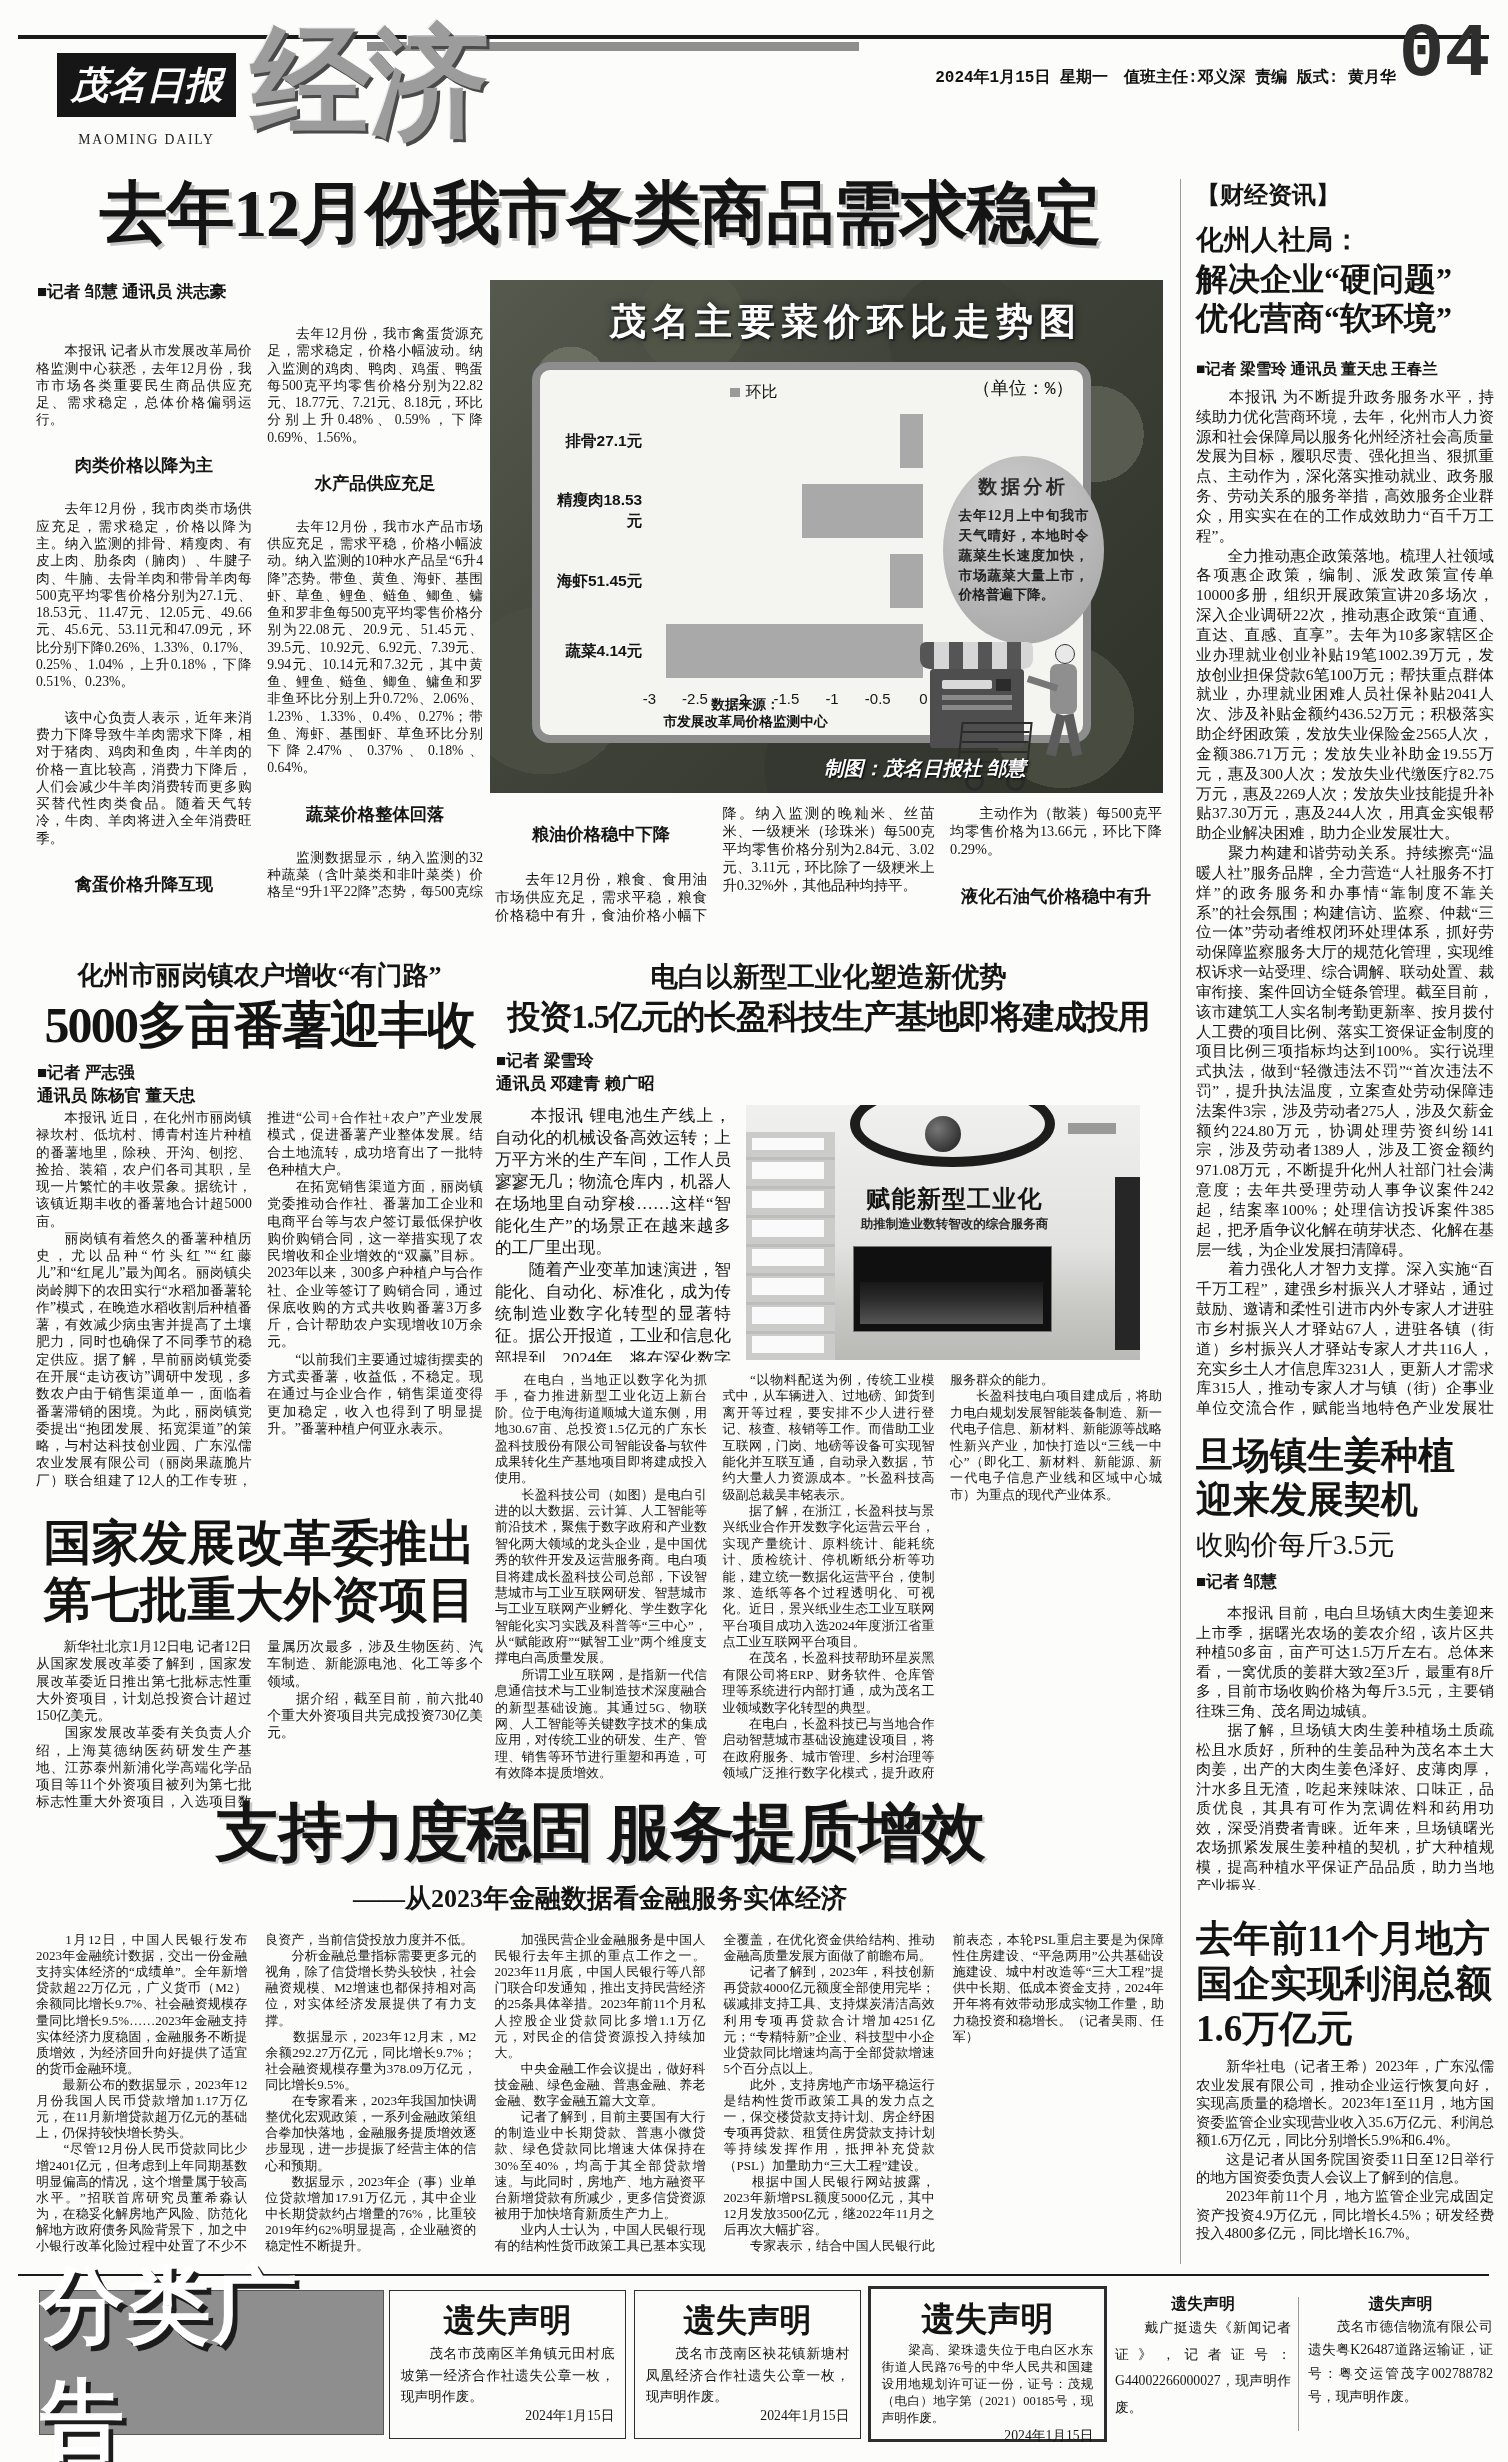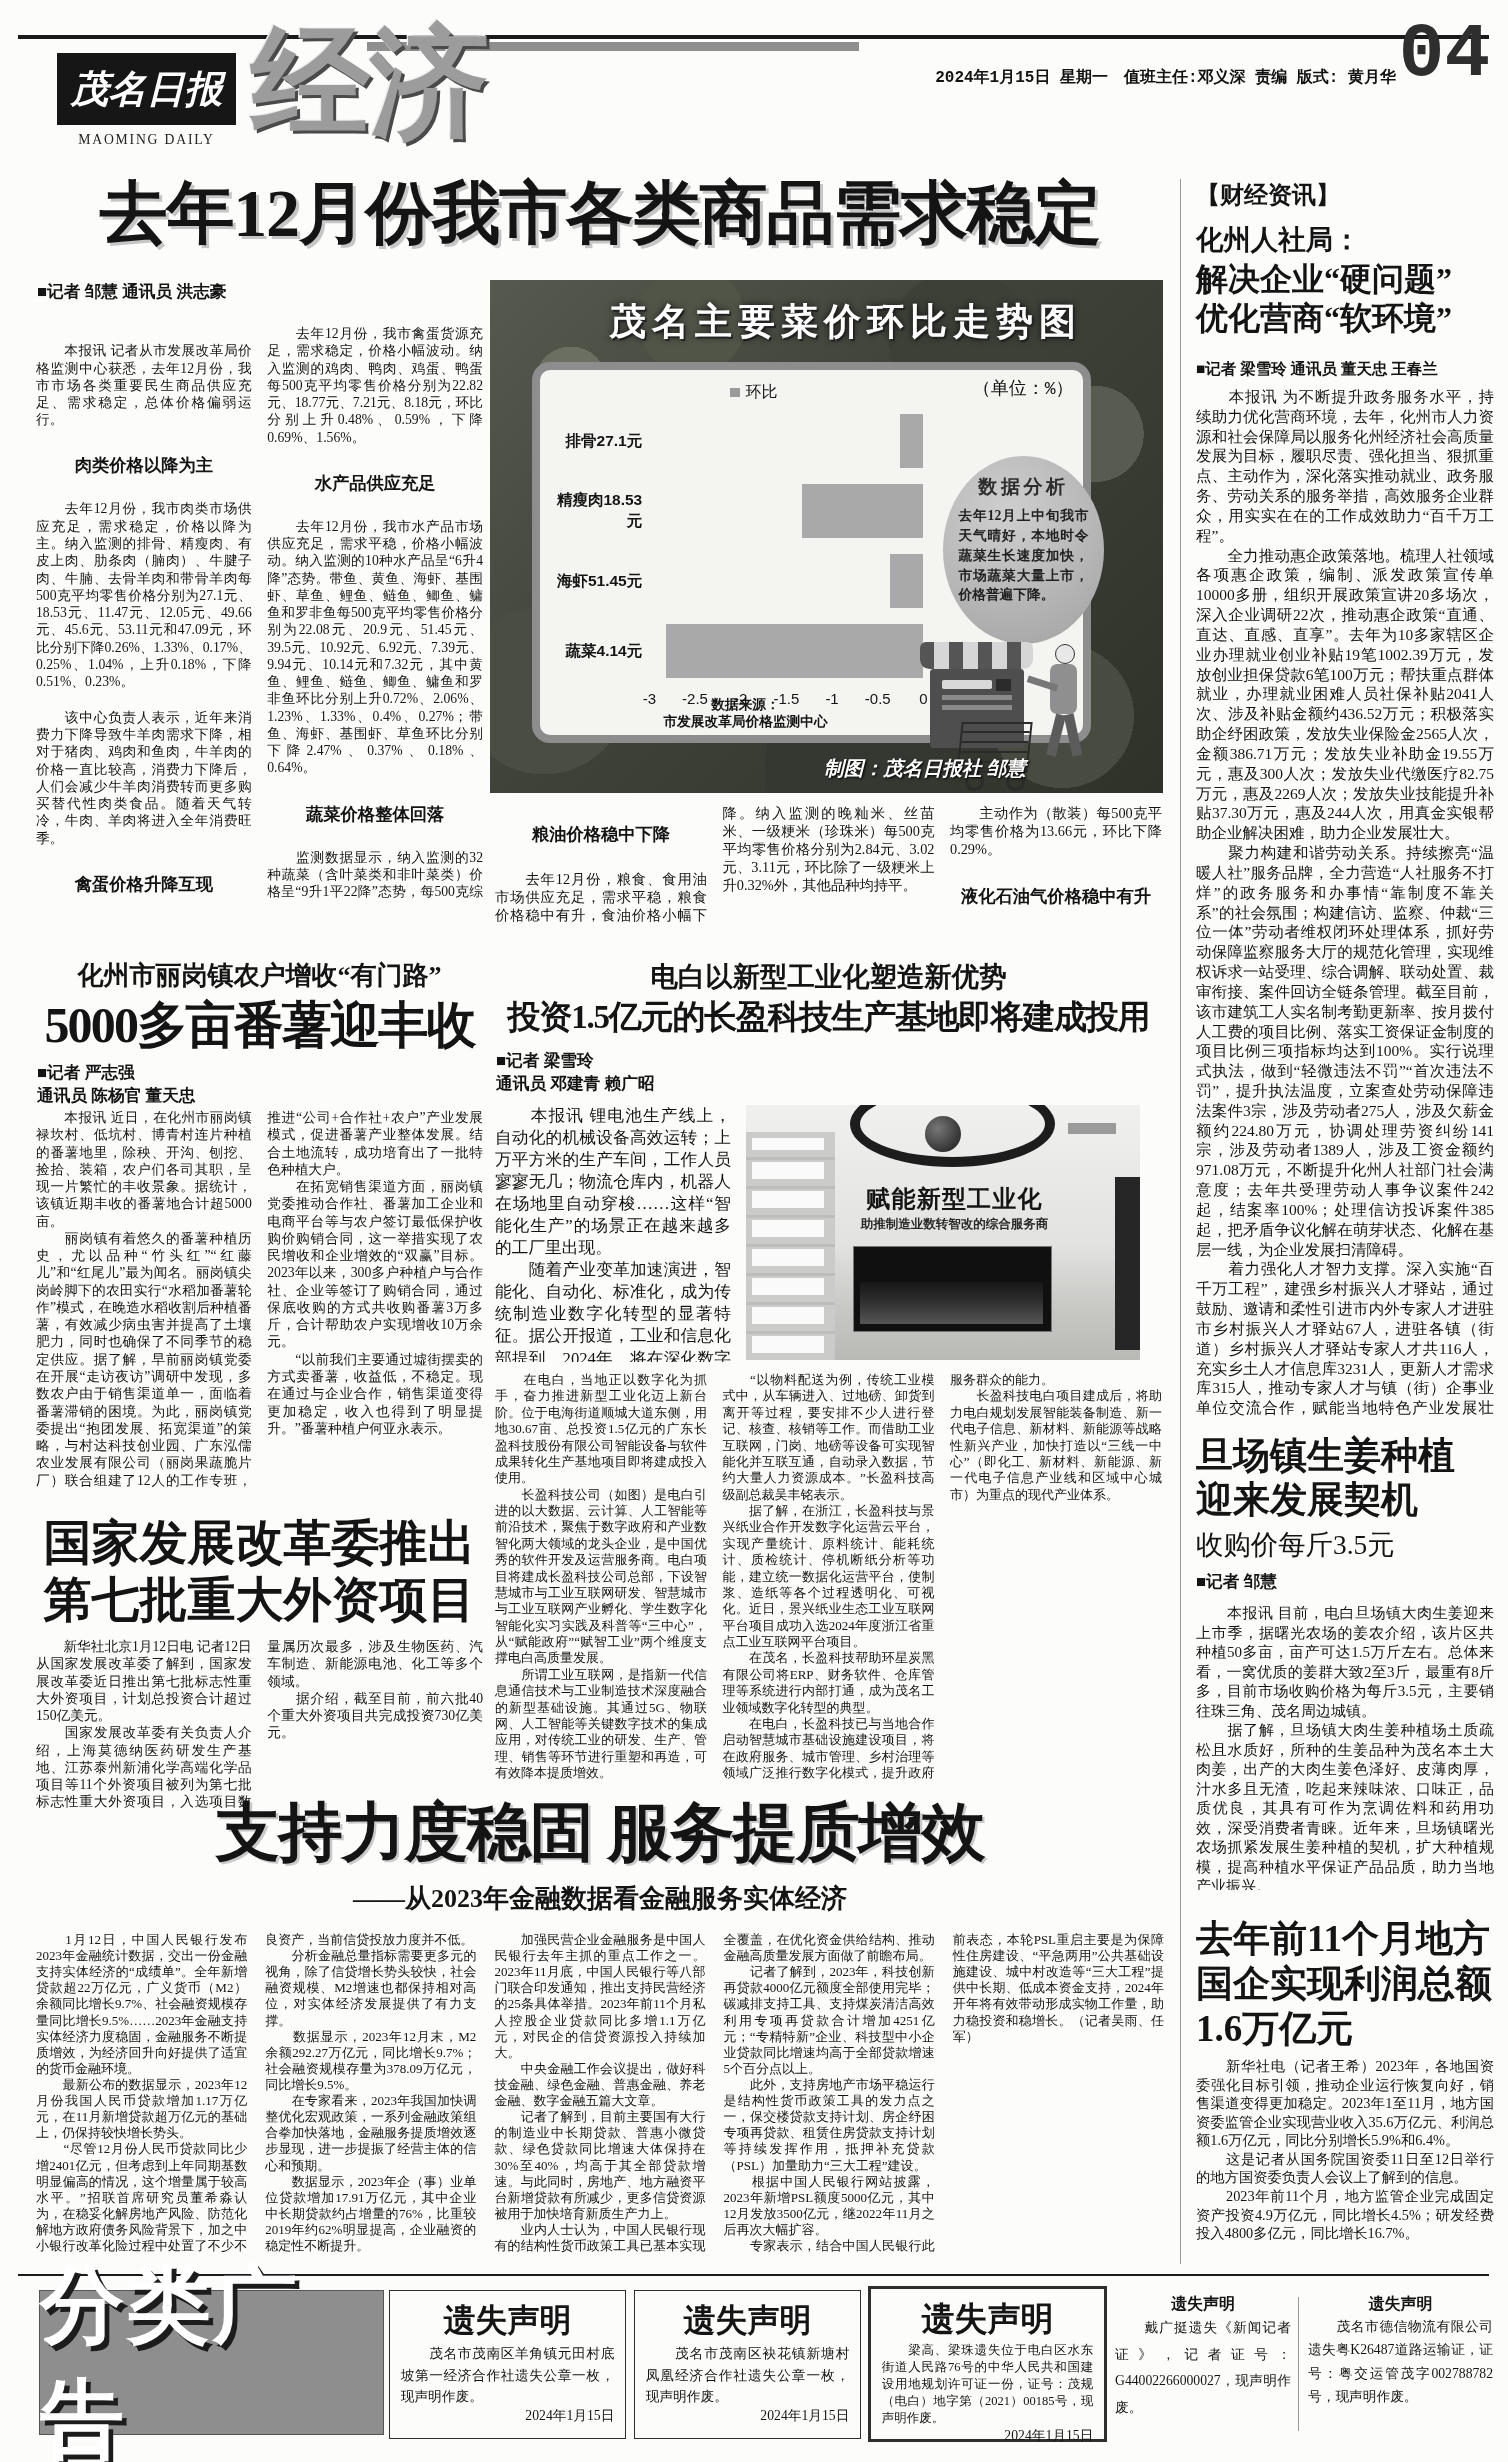--- a/index.html
+++ b/index.html
@@ -46,21 +46,21 @@
   .phototxt{text-align:center;font-weight:900;}
 </style>
 </head>
 <body>
 
 <div class="page">
 
   <div class="abs rule" style="left:18px;top:35px;width:1471px;height:3.6px;"></div>
   <div class="abs" style="left:367px;top:42px;width:492px;height:9px;background:#8f8f8f;"></div>
   <div class="abs sans" style="right:18px;top:16.7px;font-size:76px;font-weight:bold;color:#2e2e2e;line-height:1;">04</div>
-  <div class="abs" style="left:57px;top:53px;width:179px;height:72px;background:#161616;color:#fff;display:flex;align-items:center;justify-content:center;">
+  <div class="abs" style="left:57px;top:53px;width:179px;height:64px;background:#161616;color:#fff;display:flex;align-items:center;justify-content:center;">
     <span style="font-size:38px;font-weight:900;font-style:italic;">茂名日报</span>
   </div>
   <div class="abs" style="left:57px;top:132px;width:179px;text-align:center;font-size:13.7px;letter-spacing:1.8px;color:#222;">MAOMING DAILY</div>
   <div class="abs" style="left:251px;top:24px;font-size:119px;font-weight:900;color:#9c9c9c;line-height:1;
        text-shadow:3px 3px 0 #4a4a4a,-1.2px -1.2px 0 #ececec;">经济</div>
   <div class="abs sans" style="left:883px;top:67px;width:513px;text-align:right;font-size:16px;font-weight:bold;color:#111;">2024年1月15日 星期一　值班主任:邓义深 责编 版式: 黄月华</div>
 
   <div class="abs" style="left:1180px;top:179px;width:1.2px;height:2085px;background:#9a9a9a;"></div>
 
   <div class="abs" style="left:36px;top:174px;width:1128px;text-align:center;font-size:68px;font-weight:900;line-height:1.15;letter-spacing:-1.2px;text-shadow:3px 3px 0 #c6c6c6;">去年12月份我市各类商品需求稳定</div>
@@ -232,21 +232,21 @@
 　　专家表示，结合中国人民银行此前表态，本轮PSL重启主要是为保障性住房建设、“平急两用”公共基础设施建设、城中村改造等“三大工程”提供中长期、低成本资金支持，2024年开年将有效带动形成实物工作量，助力稳投资和稳增长。（记者吴雨、任军）</div>
 
   <div class="abs" style="left:1196px;top:1434px;width:298px;font-size:37px;font-weight:900;line-height:1.2;white-space:pre-line;">旦场镇生姜种植
 迎来发展契机</div>
   <div class="abs" style="left:1196px;top:1527px;width:298px;font-size:27.4px;">收购价每斤3.5元</div>
   <div class="abs byline" style="left:1196px;top:1570px;">■记者 邹慧</div>
   <div class="abs body" style="left:1196px;top:1604px;width:298px;height:286px;font-size:15px;line-height:1.3;">　　本报讯 目前，电白旦场镇大肉生姜迎来上市季，据曙光农场的姜农介绍，该片区共种植50多亩，亩产可达1.5万斤左右。总体来看，一窝优质的姜群大致2至3斤，最重有8斤多，目前市场收购价格为每斤3.5元，主要销往珠三角、茂名周边城镇。
 　　据了解，旦场镇大肉生姜种植场土质疏松且水质好，所种的生姜品种为茂名本土大肉姜，出产的大肉生姜色泽好、皮薄肉厚，汁水多且无渣，吃起来辣味浓、口味正，品质优良，其具有可作为烹调佐料和药用功效，深受消费者青睐。近年来，旦场镇曙光农场抓紧发展生姜种植的契机，扩大种植规模，提高种植水平保证产品品质，助力当地产业振兴。</div>
 
   <div class="abs" style="left:1196px;top:1916px;width:298px;font-size:37px;font-weight:900;line-height:1.22;">去年前11个月地方国企实现利润总额1.6万亿元</div>
-  <div class="abs body" style="left:1196px;top:2057px;width:298px;height:209px;font-size:14.3px;line-height:1.3;">　　新华社电（记者王希）2023年，各地国资委强化目标引领，推动企业运行恢复向好，销售渠道变得更加稳定。2023年1至11月，地方国资委监管企业实现营业收入35.6万亿元、利润总额1.6万亿元，同比分别增长5.9%和6.4%。
+  <div class="abs body" style="left:1196px;top:2057px;width:298px;height:209px;font-size:14.3px;line-height:1.3;">　　新华社电（记者王希）2023年，广东泓儒农业发展有限公司，推动企业运行恢复向好，实现高质量的稳增长。2023年1至11月，地方国资委监管企业实现营业收入35.6万亿元、利润总额1.6万亿元，同比分别增长5.9%和6.4%。
 　　这是记者从国务院国资委11日至12日举行的地方国资委负责人会议上了解到的信息。
 　　2023年前11个月，地方监管企业完成固定资产投资4.9万亿元，同比增长4.5%；研发经费投入4800多亿元，同比增长16.7%。</div>
 
   <div class="abs rule" style="left:18px;top:2274px;width:1471px;height:2.4px;"></div>
   <div class="abs" style="left:39px;top:2290px;width:343px;height:143px;background:#8e8e8e;display:flex;align-items:center;justify-content:center;border:1.2px solid #555;">
     <span style="font-size:84px;font-weight:900;color:#fff;text-shadow:4.8px 4.8px 0 #1c1c1c;letter-spacing:2.4px;">分类广告</span>
   </div>
 
   <div class="abs adbox" style="left:389px;top:2290px;width:237px;height:149px;">
     <div class="adtitle" style="font-size:32px;">遗失声明</div>

